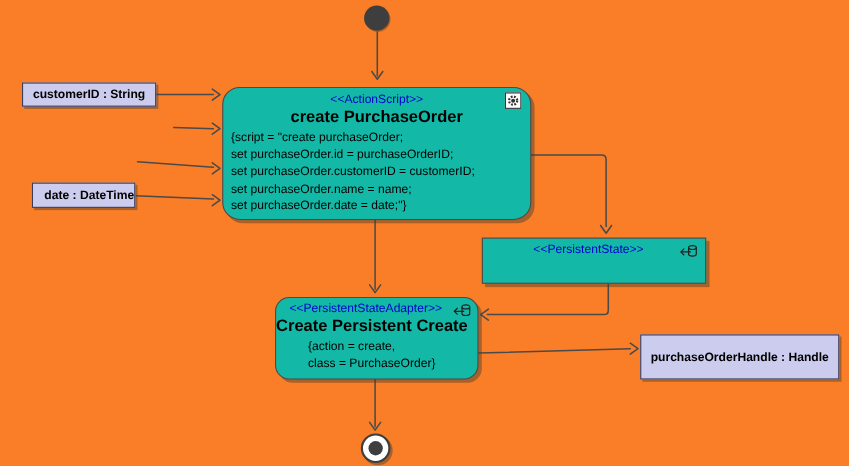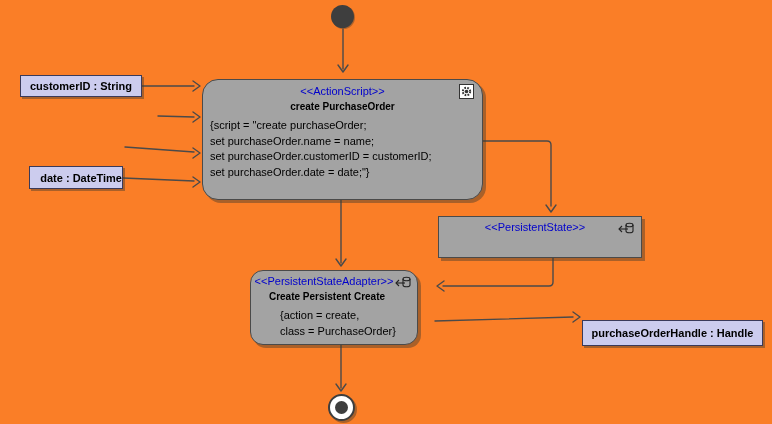--- a/index.html
+++ b/index.html
@@ -4,31 +4,31 @@
 <style>
   html,body{margin:0;padding:0;}
   body{font-family:"Liberation Sans","DejaVu Sans",sans-serif;}
   #canvas{
     position:relative;width:772px;height:424px;
     background:#FA7E27;overflow:hidden;
   }
   #edges{position:absolute;left:0;top:0;z-index:1;}
   .node{
     position:absolute;box-sizing:border-box;z-index:2;
-    background:#a3a3a3;border:1.4px solid #4A4A4A;
+    background:#14b8a6;border:1.4px solid #4A4A4A;
     box-shadow:3px 3px 0 rgba(70,60,45,0.45);
     color:#000;
   }
   .rounded{border-radius:16px;}
   .stereotype{
     color:#0000CC;font-size:11px;text-align:center;
     line-height:15px;white-space:nowrap;
   }
   .node-title{
-    font-size:10px;font-weight:bold;text-align:center;
+    font-size:15px;font-weight:bold;text-align:center;
     line-height:16px;white-space:nowrap;
   }
   .code-line{
     font-size:11px;line-height:15.6px;white-space:nowrap;
   }
   .pin{
     position:absolute;box-sizing:border-box;z-index:2;
     background:#CCCCEE;border:1.2px solid #3A3A5A;
     box-shadow:2px 2px 0 rgba(70,60,45,0.45);
     display:flex;align-items:center;justify-content:center;
@@ -107,22 +107,23 @@
     <div class="corner-icon icon-box" style="right:8px;top:4px;">
       <svg width="11" height="11" viewBox="0 0 12 12">
         <circle cx="6" cy="6" r="4" fill="none" stroke="#333" stroke-width="2.2" stroke-dasharray="1.8 1.4"></circle>
         <circle cx="6" cy="6" r="2" fill="#333"></circle>
       </svg>
     </div>
     <div class="stereotype">&lt;&lt;ActionScript&gt;&gt;</div>
     <div class="node-title">create PurchaseOrder</div>
     <div style="padding-left:7px;margin-top:3px;">
       <div class="code-line">{script = "create purchaseOrder;</div>
+      <div class="code-line">set purchaseOrder.id = purchaseOrderID;</div>
+      <div class="code-line">set purchaseOrder.customerID = customerID;</div>
       <div class="code-line">set purchaseOrder.name = name;</div>
-      <div class="code-line">set purchaseOrder.customerID = customerID;</div>
       <div class="code-line">set purchaseOrder.date = date;"}</div>
     </div>
   </div>
 
   <div class="pin" style="left:20px;top:75px;width:122px;height:22px;">
     <span>customerID : String</span>
   </div>
   <div class="pin" style="left:29px;top:166px;width:94px;height:23px;justify-content:flex-end;">
     <span>date : DateTime</span>
   </div>
@@ -132,38 +133,38 @@
       <svg width="18" height="14" viewBox="0 0 18 14" fill="none" stroke="#222" stroke-width="1.1">
         <path d="M2,8 H11"></path>
           <path d="M5,5 L2,8 L5,11"></path>
         <ellipse cx="12.5" cy="4" rx="3.5" ry="1.8"></ellipse>
         <path d="M9,4 V10 A3.5,1.8 0 0 0 16,10 V4"></path>
       </svg>
     </div>
     <div class="stereotype" style="padding-right:10px;">&lt;&lt;PersistentState&gt;&gt;</div>
   </div>
 
-  <div class="node rounded" style="left:250px;top:270px;width:168px;height:75px;padding-top:3px;border-radius:13px;">
+  <div class="node rounded" style="left:250px;top:270px;width:185px;height:75px;padding-top:3px;border-radius:13px;">
     <div class="corner-icon" style="right:5px;top:4px;">
       <svg width="18" height="14" viewBox="0 0 18 14" fill="none" stroke="#222" stroke-width="1.1">
         <path d="M2,8 H11"></path>
           <path d="M5,5 L2,8 L5,11"></path>
         <ellipse cx="12.5" cy="4" rx="3.5" ry="1.8"></ellipse>
         <path d="M9,4 V10 A3.5,1.8 0 0 0 16,10 V4"></path>
       </svg>
     </div>
     <div class="stereotype" style="padding-right:20px;">&lt;&lt;PersistentStateAdapter&gt;&gt;</div>
     <div class="node-title" style="padding-right:14px;">Create Persistent Create</div>
     <div style="padding-left:29px;margin-top:3px;">
       <div class="code-line">{action = create,</div>
       <div class="code-line">class = PurchaseOrder}</div>
     </div>
   </div>
 
-  <div class="pin" style="left:582px;top:320px;width:181px;height:26px;">
+  <div class="pin" style="left:582px;top:304px;width:181px;height:41px;">
     <span>purchaseOrderHandle : Handle</span>
   </div>
 
   <div id="final-node">
     <div class="dot"></div>
   </div>
 
 </div>
 
 </body></html>

